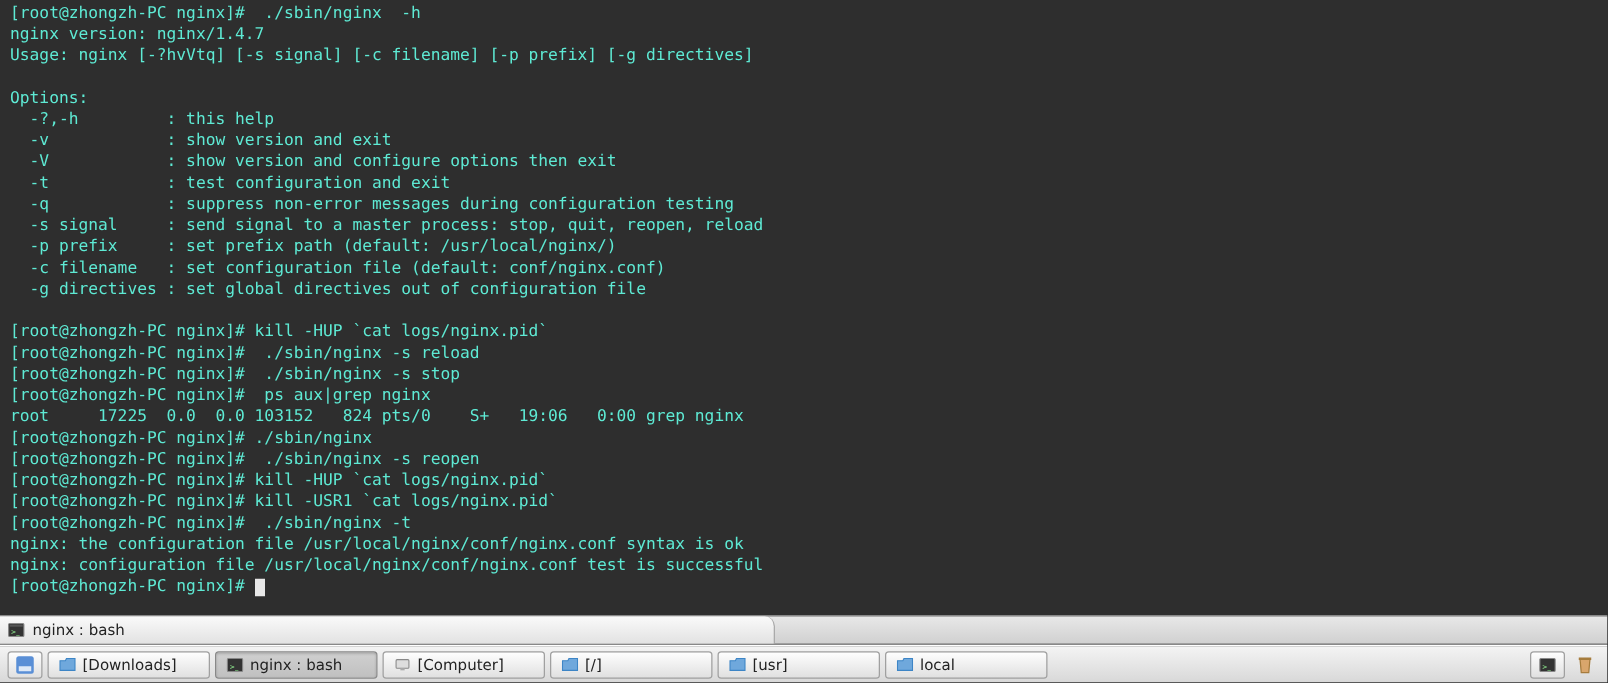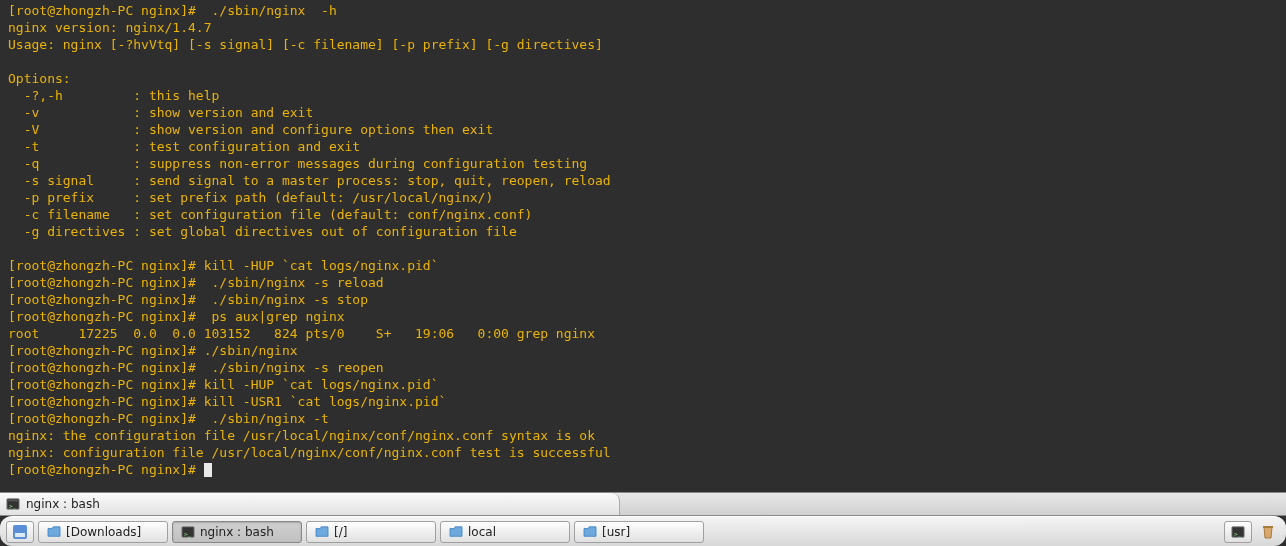--- a/index.html
+++ b/index.html
@@ -7,21 +7,21 @@
     font-family: "DejaVu Sans Mono", "Liberation Mono", monospace;
     background: #2e2e2e;
     width: 1286px;
     height: 546px;
     overflow: hidden;
     display: flex;
     flex-direction: column;
   }
   .terminal {
     background: #2e2e2e;
-    color: #eab308;
+    color: #5eead4;
     font-size: 13px;
     line-height: 17px;
     padding: 2px 8px;
     flex: 1;
     white-space: pre;
     overflow: hidden;
   }
   .cursor {
     display: inline-block;
     width: 8px;
@@ -59,21 +59,20 @@
     justify-content: center;
   }
   .taskbar {
     background: linear-gradient(to bottom, #f4f4f4, #d8d8d8);
     height: 30px;
     display: flex;
     align-items: center;
     padding: 0 6px;
     gap: 4px;
     border-top: 1px solid #fff;
-    border-radius: 12px;
   }
   .taskbar-btn {
     display: flex;
     align-items: center;
     gap: 5px;
     height: 22px;
     padding: 0 8px;
     background: linear-gradient(to bottom, #fefefe, #e0e0e0);
     border: 1px solid #a0a0a0;
     border-radius: 3px;
@@ -164,35 +163,42 @@
   </div>
   <div class="taskbar-btn active">
     <svg viewBox="0 0 16 16" class="term-svg">
         <rect x="1" y="2" width="14" height="12" rx="1" fill="#333" stroke="#888" stroke-width="1"></rect>
         <text x="3" y="12" font-size="6" fill="#9f9">&gt;_</text>
       </svg>
     <span>nginx : bash</span>
   </div>
   <div class="taskbar-btn">
     <svg class="folder-icon" viewBox="0 0 16 14">
+        <rect x="2" y="2" width="12" height="8" rx="1" fill="#ddd" stroke="#888"></rect>
+        <rect x="6" y="10" width="4" height="2" fill="#aaa"></rect>
+      </svg>
+    <span>[Computer]</span>
+  </div>
+  <div class="taskbar-btn">
+    <svg class="folder-icon" viewBox="0 0 16 14">
         <path d="M1 3 L6 3 L7 1 L15 1 L15 12 L1 12 Z" fill="#6fa8dc" stroke="#3d85c6"></path>
       </svg>
     <span>[/]</span>
   </div>
   <div class="taskbar-btn">
     <svg class="folder-icon" viewBox="0 0 16 14">
         <path d="M1 3 L6 3 L7 1 L15 1 L15 12 L1 12 Z" fill="#6fa8dc" stroke="#3d85c6"></path>
       </svg>
+    <span>[usr]</span>
+  </div>
+  <div class="taskbar-btn">
+    <svg class="folder-icon" viewBox="0 0 16 14">
+        <path d="M1 3 L6 3 L7 1 L15 1 L15 12 L1 12 Z" fill="#6fa8dc" stroke="#3d85c6"></path>
+      </svg>
     <span>local</span>
-  </div>
-  <div class="taskbar-btn">
-    <svg class="folder-icon" viewBox="0 0 16 14">
-        <path d="M1 3 L6 3 L7 1 L15 1 L15 12 L1 12 Z" fill="#6fa8dc" stroke="#3d85c6"></path>
-      </svg>
-    <span>[usr]</span>
   </div>
 
   <div class="spacer"></div>
 
   <div class="taskbar-btn icon-only">
     <svg viewBox="0 0 16 16" class="term-svg">
         <rect x="1" y="2" width="14" height="12" rx="1" fill="#333" stroke="#888" stroke-width="1"></rect>
         <text x="3" y="12" font-size="6" fill="#9f9">&gt;_</text>
       </svg>
   </div>

